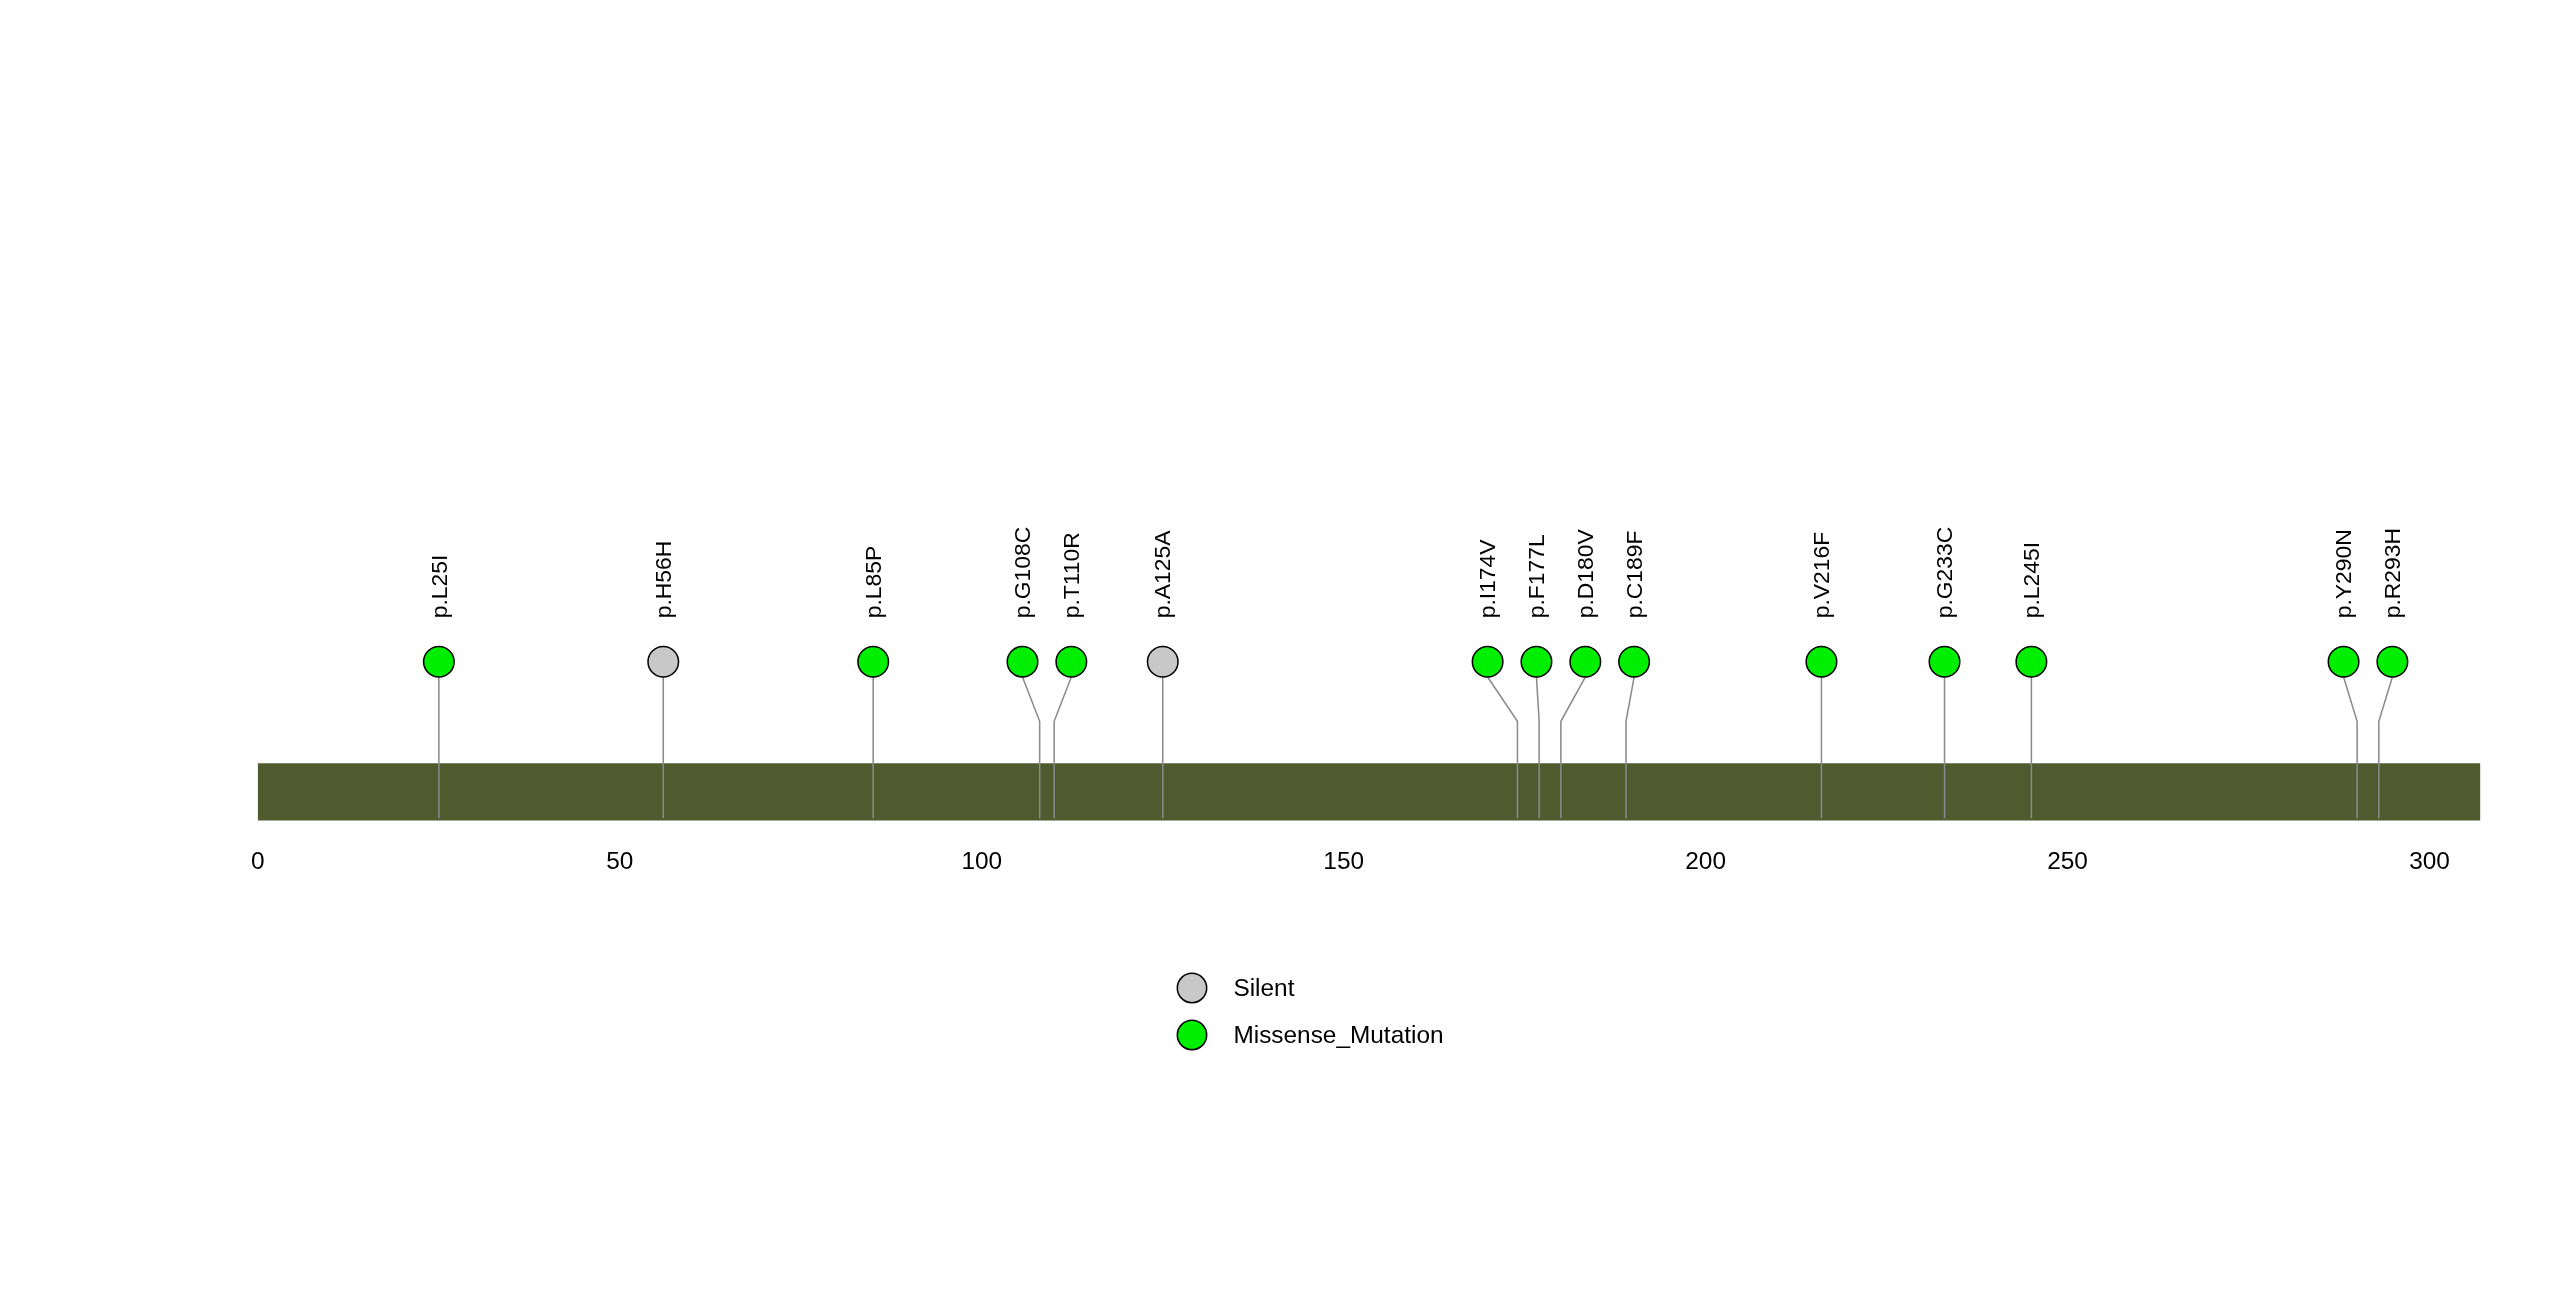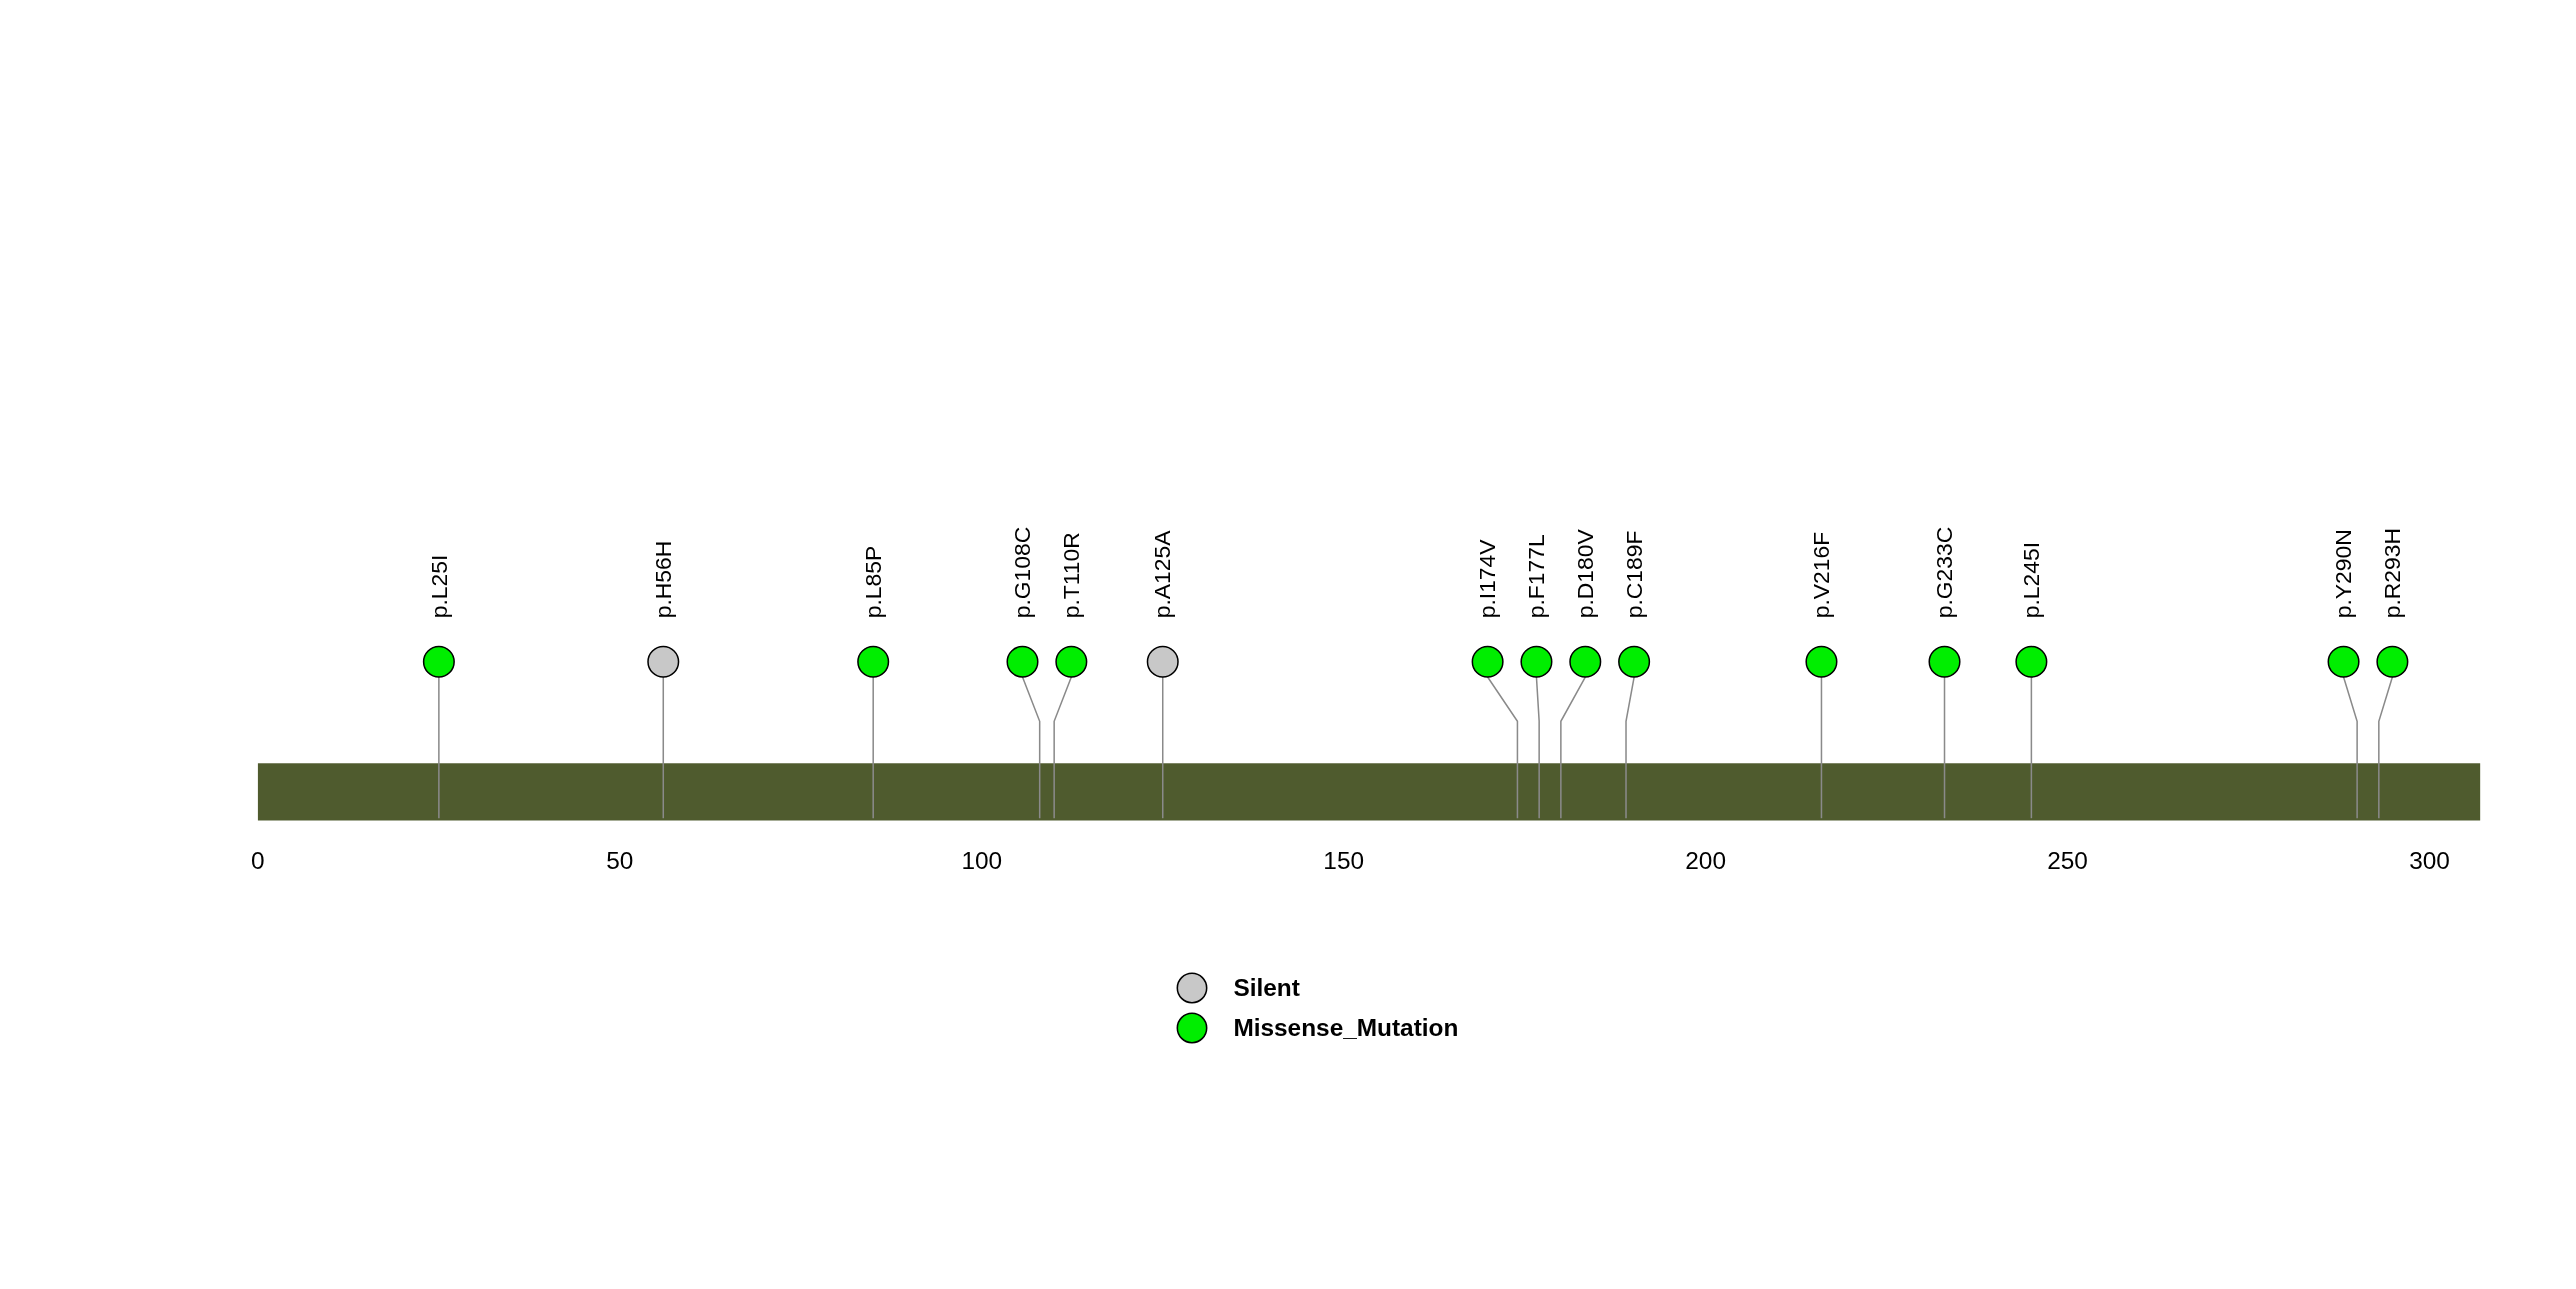--- a/index.html
+++ b/index.html
@@ -19,22 +19,21 @@
     position: absolute;
     left: 0;
     top: 0;
   }
   .legend {
     position: absolute;
     left: 1175px;
     top: 971px;
     display: flex;
     flex-direction: column;
-    gap: 6px;
-    font-weight: bold;
+    gap: 13px;
   }
   .legend-row {
     display: flex;
     align-items: center;
     gap: 24.4px;
   }
   .legend-label {
     font-size: 24.4px;
     color: #000000;
   }

